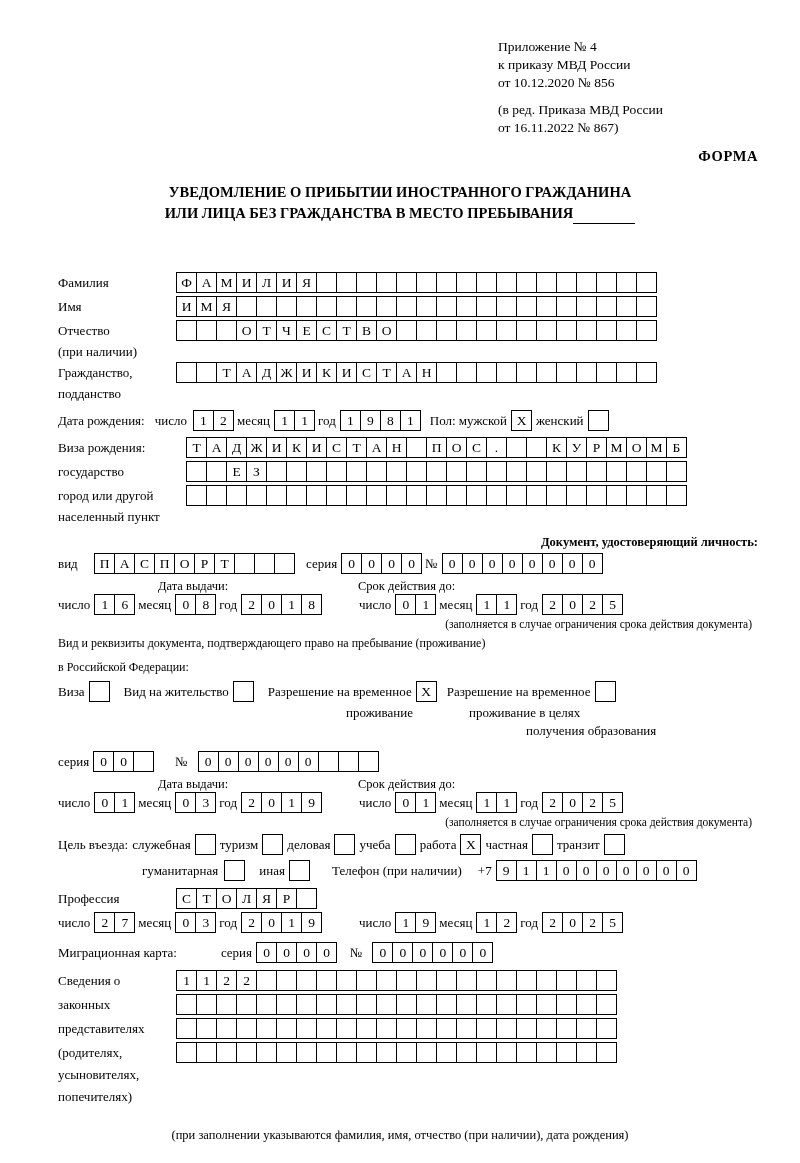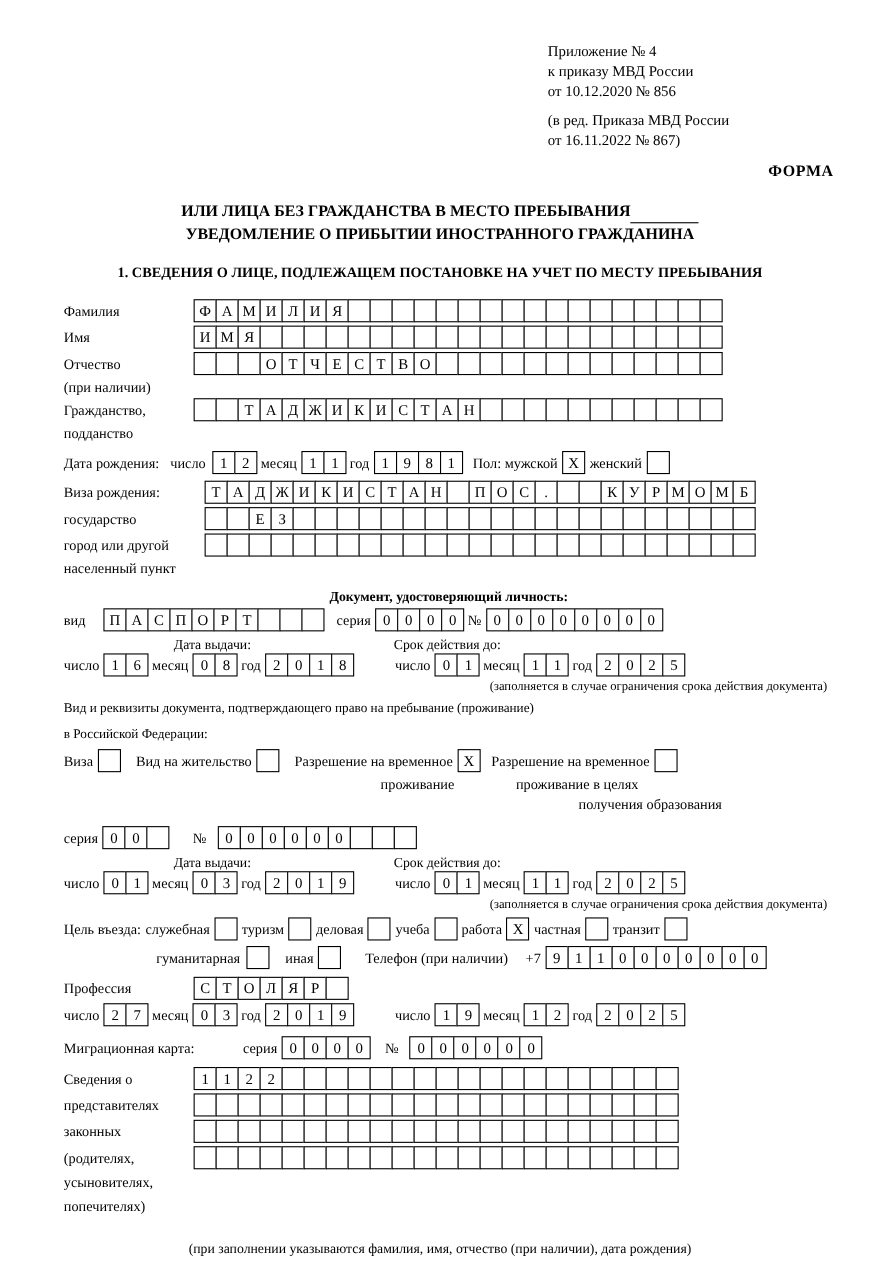--- a/index.html
+++ b/index.html
@@ -125,21 +125,21 @@
     line-height: 21px;
     flex: 0 0 118px;
   }
   .col-label-wide {
     width: 128px;
     flex: 0 0 128px;
     font-size: 13px;
     line-height: 21px;
   }
   .doc-head {
-    text-align: center;
+    text-align: right;
     font-weight: bold;
     font-size: 12.5px;
     margin: 6px 0 3px 0;
   }
   .subnote {
     font-size: 11.5px;
     text-align: right;
     padding-right: 6px;
   }
   .dates-hdr {
@@ -165,25 +165,24 @@
     <div>Приложение № 4</div>
     <div>к приказу МВД России</div>
     <div>от 10.12.2020 № 856</div>
     <div class="grp2">(в ред. Приказа МВД России</div>
     <div>от 16.11.2022 № 867)</div>
   </div>
 
   <div class="forma">ФОРМА</div>
 
   <div class="title">
+    <div>УВЕДОМЛЕНИЕ О ПРИБЫТИИ ИНОСТРАННОГО ГРАЖДАНИНА</div>
     <div><span class="l2">ИЛИ ЛИЦА БЕЗ ГРАЖДАНСТВА В МЕСТО ПРЕБЫВАНИЯ</span><span class="blank"></span></div>
-    <div>УВЕДОМЛЕНИЕ О ПРИБЫТИИ ИНОСТРАННОГО ГРАЖДАНИНА</div>
   </div>
 
-  <div class="section1">1. СВЕДЕНИЯ О ЛИЦЕ, ПОДЛЕЖАЩЕМ ПОСТАНОВКЕ НА УЧЕТ ПО МЕСТУ ПРЕБЫВАНИЯ</div>
 
   <div class="form">
 
     <div class="row">
       <div class="col-label">Фамилия</div>
       <div class="boxes" id="surname-boxes">
           <div class="cell">Ф</div>
           <div class="cell">А</div>
           <div class="cell">М</div>
           <div class="cell">И</div>
@@ -735,20 +734,47 @@
           <div class="cell"></div>
           <div class="cell"></div>
           <div class="cell"></div>
           <div class="cell"></div>
           <div class="cell"></div>
           <div class="cell"></div>
           <div class="cell"></div>
         </div>
     </div>
     <div class="row">
+      <div class="col-label">законных</div>
+      <div class="boxes" id="legal-rep-row2">
+          <div class="cell"></div>
+          <div class="cell"></div>
+          <div class="cell"></div>
+          <div class="cell"></div>
+          <div class="cell"></div>
+          <div class="cell"></div>
+          <div class="cell"></div>
+          <div class="cell"></div>
+          <div class="cell"></div>
+          <div class="cell"></div>
+          <div class="cell"></div>
+          <div class="cell"></div>
+          <div class="cell"></div>
+          <div class="cell"></div>
+          <div class="cell"></div>
+          <div class="cell"></div>
+          <div class="cell"></div>
+          <div class="cell"></div>
+          <div class="cell"></div>
+          <div class="cell"></div>
+          <div class="cell"></div>
+          <div class="cell"></div>
+        </div>
+    </div>
+    <div class="row">
       <div class="col-label">представителях</div>
       <div class="boxes" id="legal-rep-row3">
           <div class="cell"></div>
           <div class="cell"></div>
           <div class="cell"></div>
           <div class="cell"></div>
           <div class="cell"></div>
           <div class="cell"></div>
           <div class="cell"></div>
           <div class="cell"></div>
@@ -762,47 +788,20 @@
           <div class="cell"></div>
           <div class="cell"></div>
           <div class="cell"></div>
           <div class="cell"></div>
           <div class="cell"></div>
           <div class="cell"></div>
           <div class="cell"></div>
         </div>
     </div>
     <div class="row">
-      <div class="col-label">законных</div>
-      <div class="boxes" id="legal-rep-row2">
-          <div class="cell"></div>
-          <div class="cell"></div>
-          <div class="cell"></div>
-          <div class="cell"></div>
-          <div class="cell"></div>
-          <div class="cell"></div>
-          <div class="cell"></div>
-          <div class="cell"></div>
-          <div class="cell"></div>
-          <div class="cell"></div>
-          <div class="cell"></div>
-          <div class="cell"></div>
-          <div class="cell"></div>
-          <div class="cell"></div>
-          <div class="cell"></div>
-          <div class="cell"></div>
-          <div class="cell"></div>
-          <div class="cell"></div>
-          <div class="cell"></div>
-          <div class="cell"></div>
-          <div class="cell"></div>
-          <div class="cell"></div>
-        </div>
-    </div>
-    <div class="row">
       <div class="col-label">(родителях,</div>
       <div class="boxes" id="legal-rep-row4">
           <div class="cell"></div>
           <div class="cell"></div>
           <div class="cell"></div>
           <div class="cell"></div>
           <div class="cell"></div>
           <div class="cell"></div>
           <div class="cell"></div>
           <div class="cell"></div>

